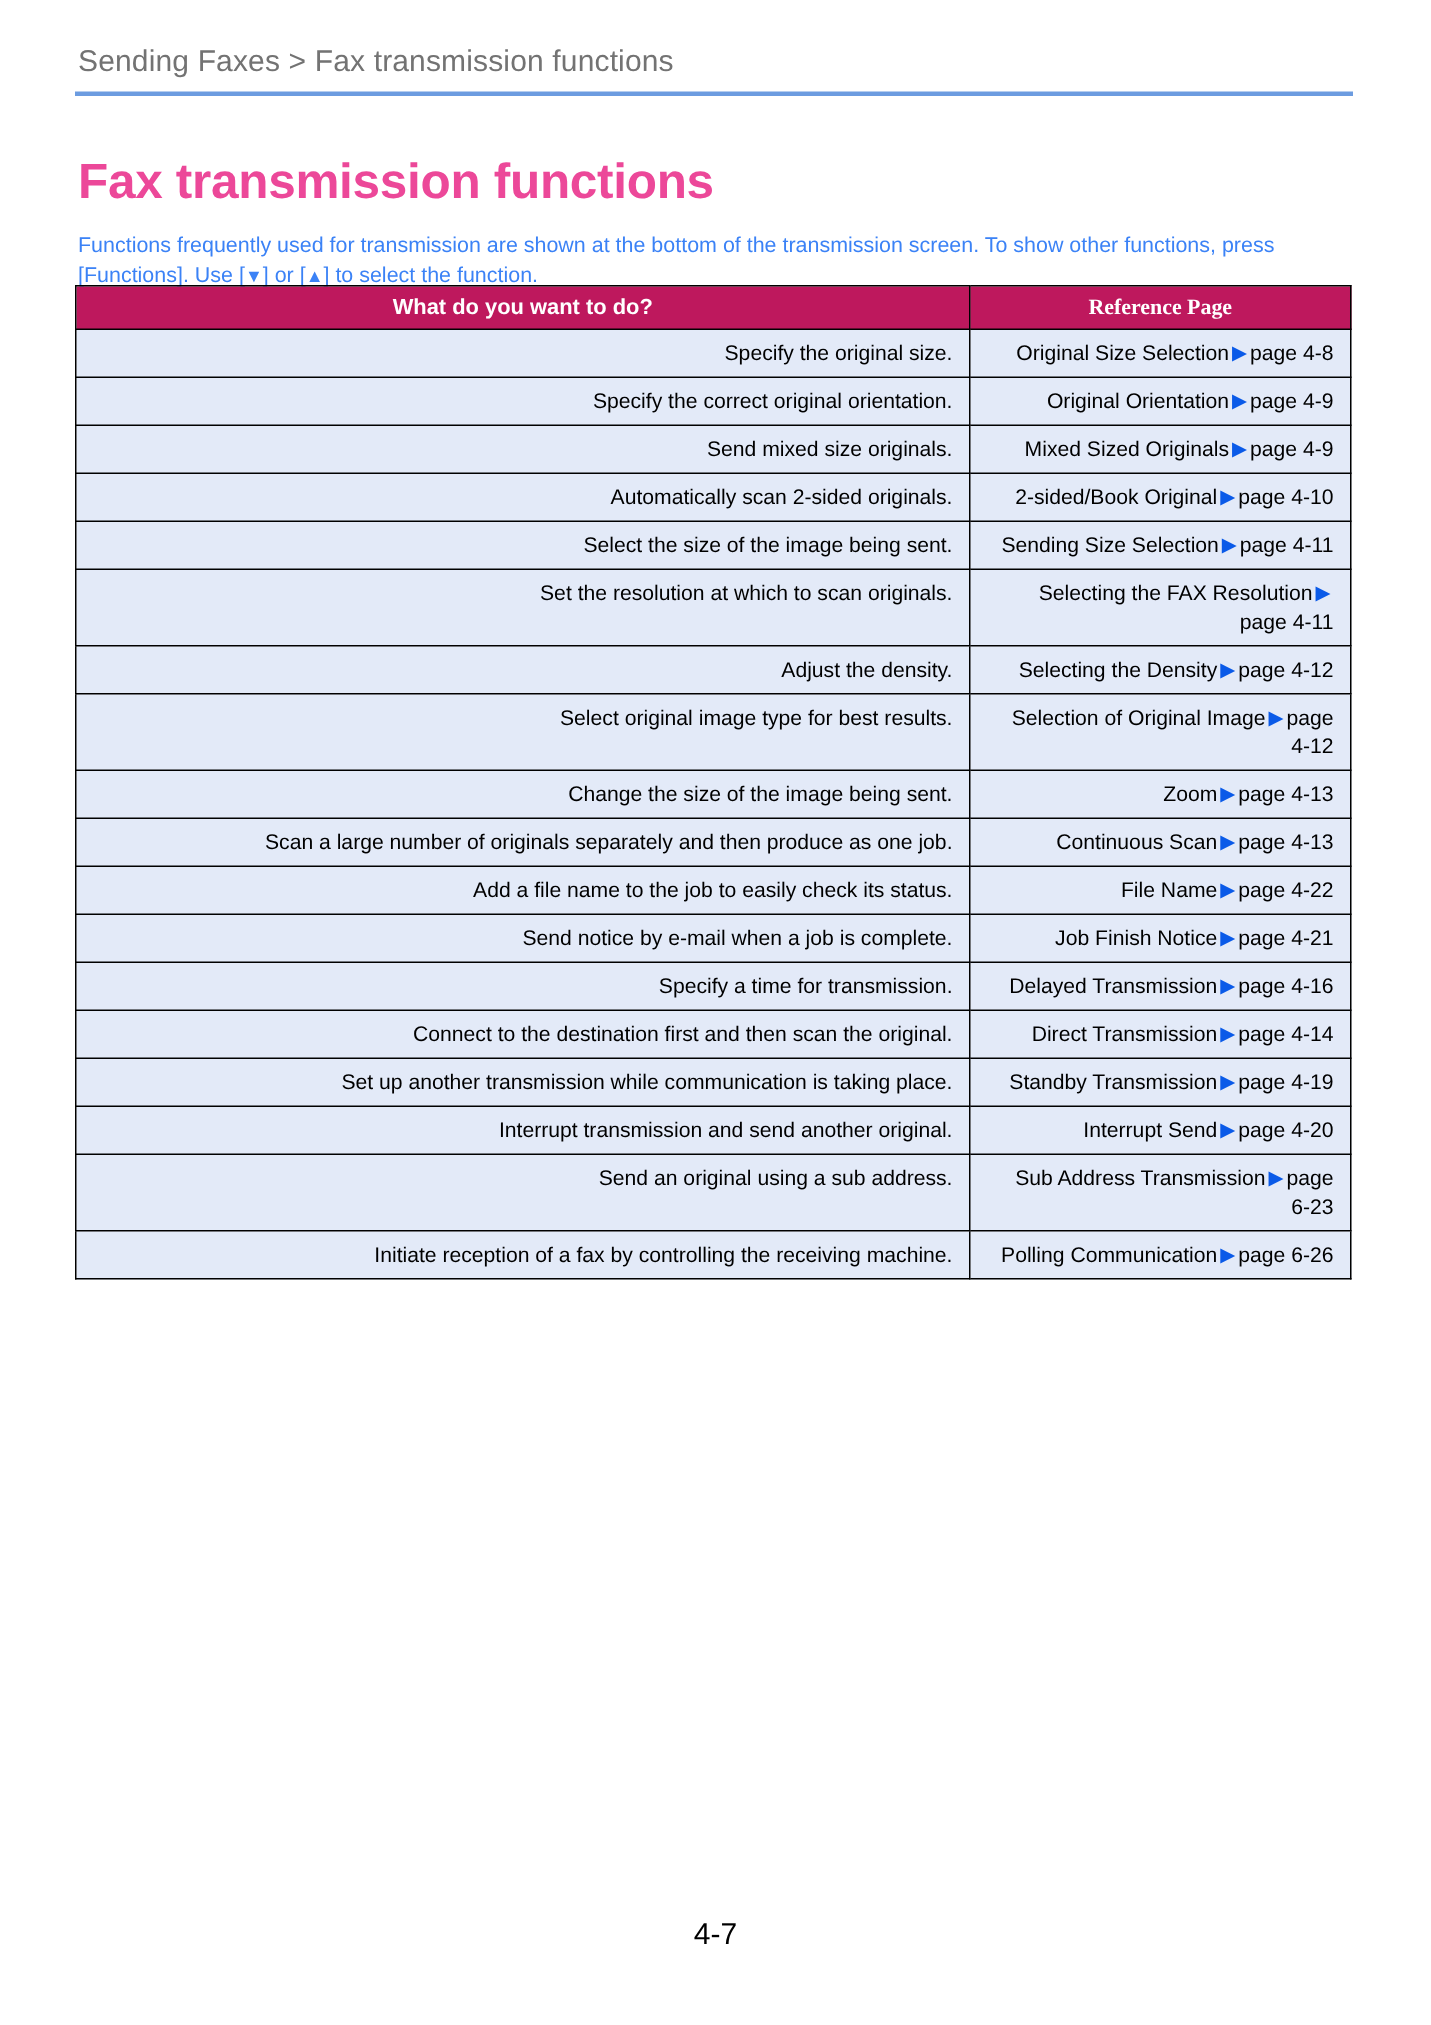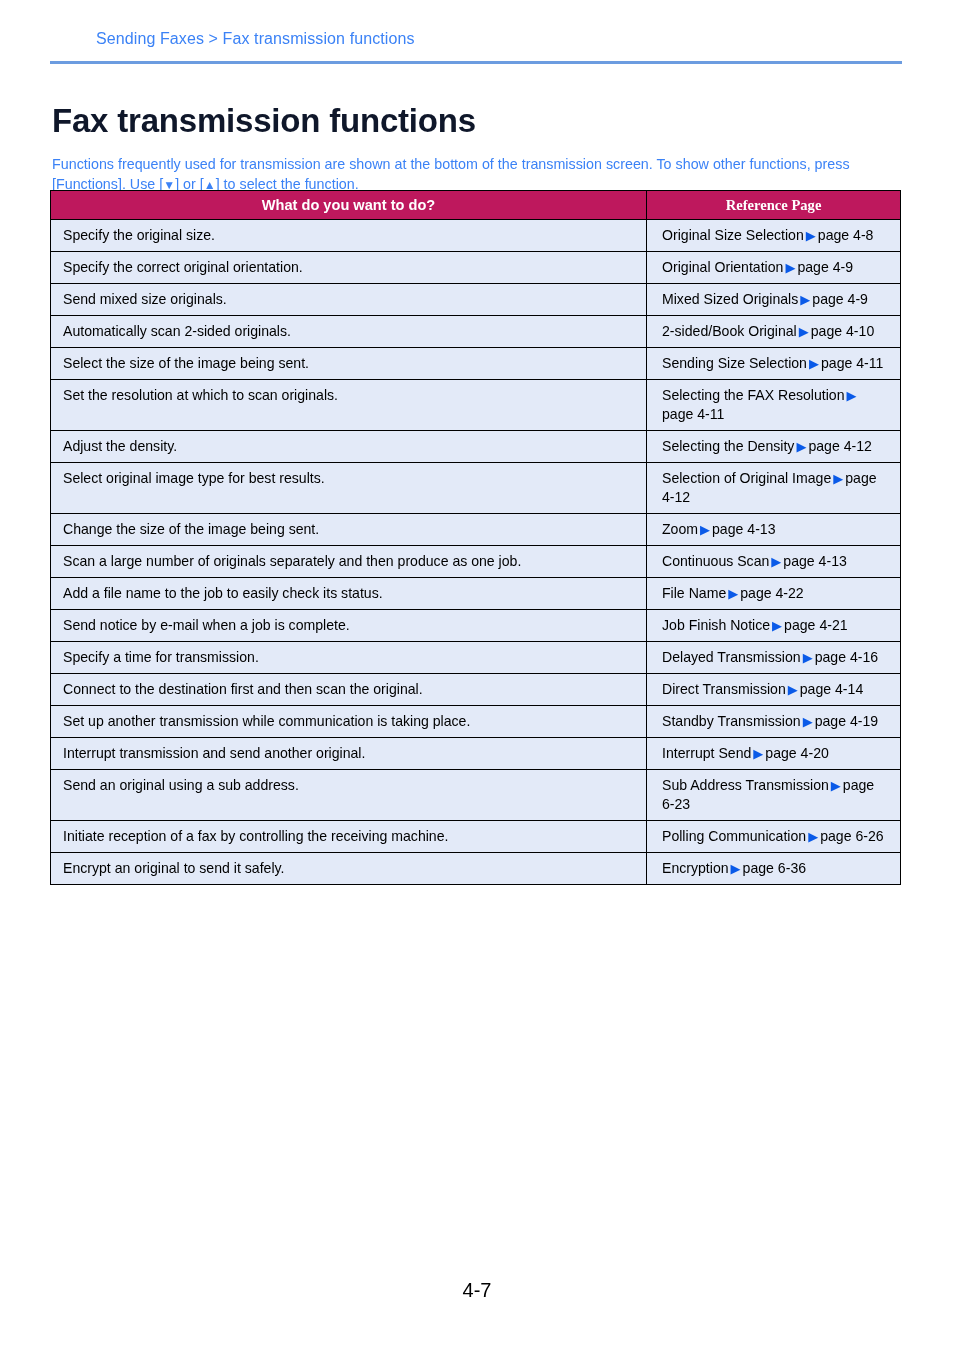--- a/index.html
+++ b/index.html
@@ -21,43 +21,42 @@
     width: 954px;
     height: 1350px;
     box-sizing: border-box;
   }
 
   
   .breadcrumb {
     position: absolute;
     left: 52px;
     top: 30px;
-    font-size: 16px;
-    color: #3b82f6;
+    font-size: 20px;
+    color: #737373;
     letter-spacing: 0.1px;
     white-space: nowrap;
-    margin-left: 44px;
   }
   .header-rule {
     position: absolute;
     left: 50px;
     top: 61px;
     width: 852px;
     height: 3px;
     background: #6c9ce0;
   }
 
   
   .page-title {
     position: absolute;
     left: 52px;
     top: 80px;
     font-size: 33px;
     font-weight: bold;
-    color: #0f172a;
+    color: #ec4899;
     letter-spacing: -0.2px;
     white-space: nowrap;
   }
 
   
   .intro {
     position: absolute;
     left: 52px;
     top: 140px;
     width: 848px;
@@ -77,20 +76,21 @@
     top: 190px;
     width: 850px;
     border-collapse: collapse;
     table-layout: fixed;
   }
   .ref-table th,
   .ref-table td {
     border: 1px solid #000000;
     padding: 0;
     vertical-align: top;
+    text-align: right;
   }
   .ref-table thead th {
     background: #be185d;
     color: #ffffff;
     font-size: 14.6px;
     font-weight: bold;
     text-align: center;
     height: 28px;
     line-height: 28px;
     padding: 0 6px;
@@ -229,22 +229,18 @@
           <td class="cell-ref"><span>Interrupt Send</span><span class="arrow">▶</span><span>page 4-20</span></td>
         </tr>
         <tr class="row-tall">
           <td class="cell-task">Send an original using a sub address.</td>
           <td class="cell-ref"><span>Sub Address Transmission</span><span class="arrow">▶</span><span>page 6-23</span></td>
         </tr>
         <tr class="row-short">
           <td class="cell-task">Initiate reception of a fax by controlling the receiving machine.</td>
           <td class="cell-ref"><span>Polling Communication</span><span class="arrow">▶</span><span>page 6-26</span></td>
         </tr>
-        <tr class="row-short">
-          <td class="cell-task">Encrypt an original to send it safely.</td>
-          <td class="cell-ref"><span>Encryption</span><span class="arrow">▶</span><span>page 6-36</span></td>
-        </tr>
       </tbody>
   </table>
 
   <div class="footer-pageno">4-7</div>
 
 </div>
 
 </body></html>

